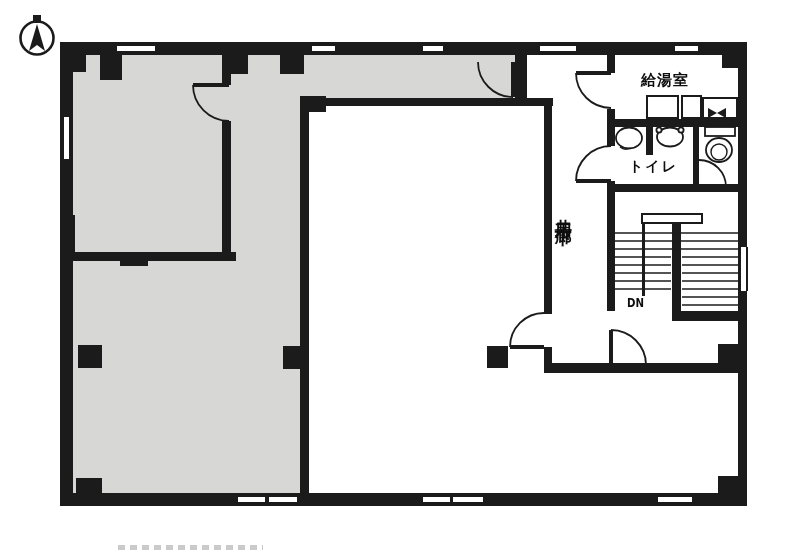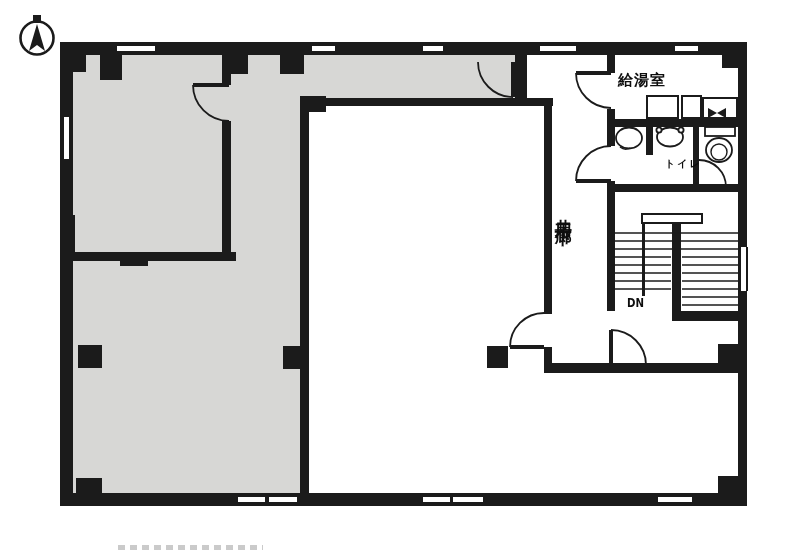--- a/index.html
+++ b/index.html
@@ -14,21 +14,21 @@
   .w{position:absolute;background:var(--wall,#1b1b1b);}
   .c{position:absolute;background:var(--wall,#1b1b1b);}
   .rail{position:absolute;border:2px solid var(--wall,#1b1b1b);box-sizing:border-box;background:transparent;}
   .fixture{position:absolute;background:#fff;border:2px solid var(--wall,#1b1b1b);box-sizing:border-box;}
   .win-h{position:absolute;background:#fff;border-top:2px solid var(--wall,#1b1b1b);border-bottom:2px solid var(--wall,#1b1b1b);box-sizing:border-box;height:9px;}
   .win-v{position:absolute;background:#fff;border-left:2px solid var(--wall,#1b1b1b);border-right:2px solid var(--wall,#1b1b1b);box-sizing:border-box;width:9px;}
   .tick{position:absolute;background:var(--wall,#1b1b1b);}
   .lbl{position:absolute;color:#0e0e0e;white-space:nowrap;line-height:1.05;}
   .lbl-vacant{font-size:25px;font-weight:600;letter-spacing:3px;}
   .lbl-kitchen{font-size:15px;font-weight:700;letter-spacing:1px;}
-  .lbl-toilet{font-size:10px;font-weight:700;letter-spacing:2px;margin-left:36px;}
+  .lbl-toilet{font-size:14px;font-weight:700;letter-spacing:2px;}
   .lbl-corridor{font-size:17px;font-weight:700;letter-spacing:4px;writing-mode:vertical-rl;text-orientation:upright;}
   .lbl-dn{font-size:12px;font-weight:700;transform:scaleX(.85);transform-origin:left center;}
   svg.overlay{position:absolute;left:0;top:0;pointer-events:none;}
   .caption-remnant{position:absolute;opacity:.45;
     background:repeating-linear-gradient(90deg,#8a8a8a 0 7px,transparent 7px 12px);}
 </style>
 </head>
 <body>
 
 <div class="canvas">
@@ -165,19 +165,19 @@
       <path d="M726,108 L717,113 L726,118 Z"></path>
     </g>
 
     <g>
       <rect x="33" y="15" width="8" height="8" fill="#1b1b1b"></rect>
       <circle cx="37" cy="38" r="16.5" fill="none" stroke="#1b1b1b" stroke-width="2.6"></circle>
       <polygon points="37,24 29,51 37,45 45,51" fill="#1b1b1b"></polygon>
     </g>
   </svg>
 
-  <div class="lbl lbl-kitchen" style="left:618px;top:73px">給湯室</div>
+  <div class="lbl lbl-kitchen" style="left:641px;top:73px">給湯室</div>
   <div class="lbl lbl-toilet" style="left:629px;top:159px">トイレ</div>
   <div class="lbl lbl-corridor" style="left:554px;top:205px">共用廊下</div>
   <div class="lbl lbl-dn" style="left:627px;top:297px">DN</div>
 
   <div class="caption-remnant" style="left:118px;top:545px;width:145px;height:5px"></div>
 </div>
 
 </body></html>

